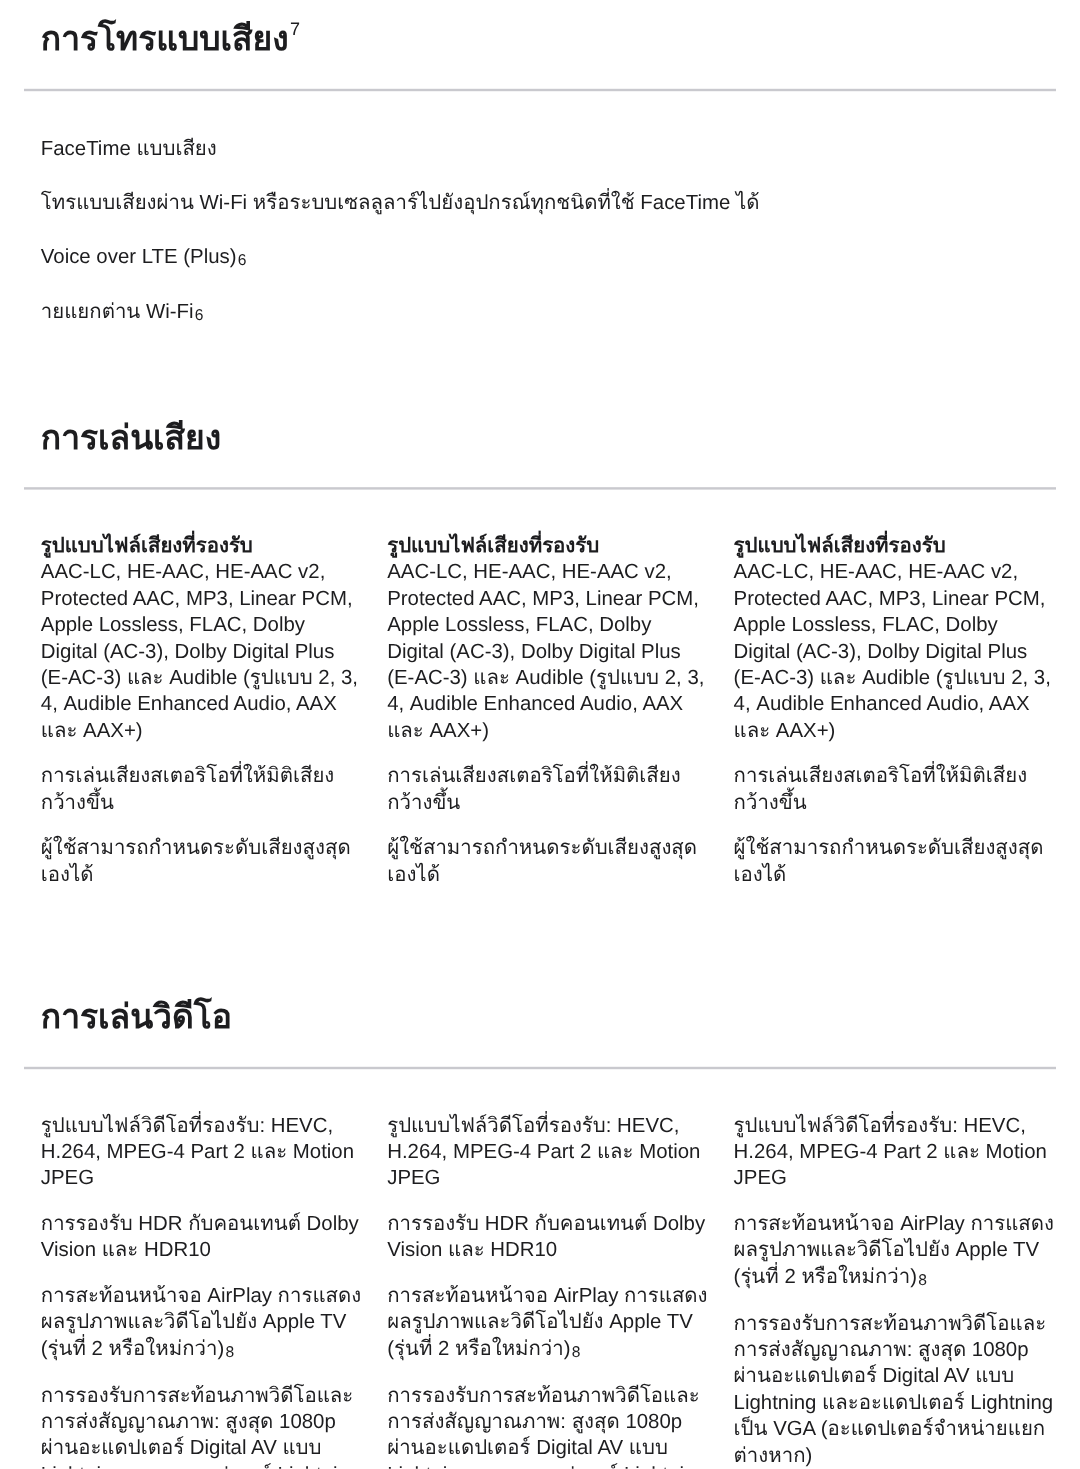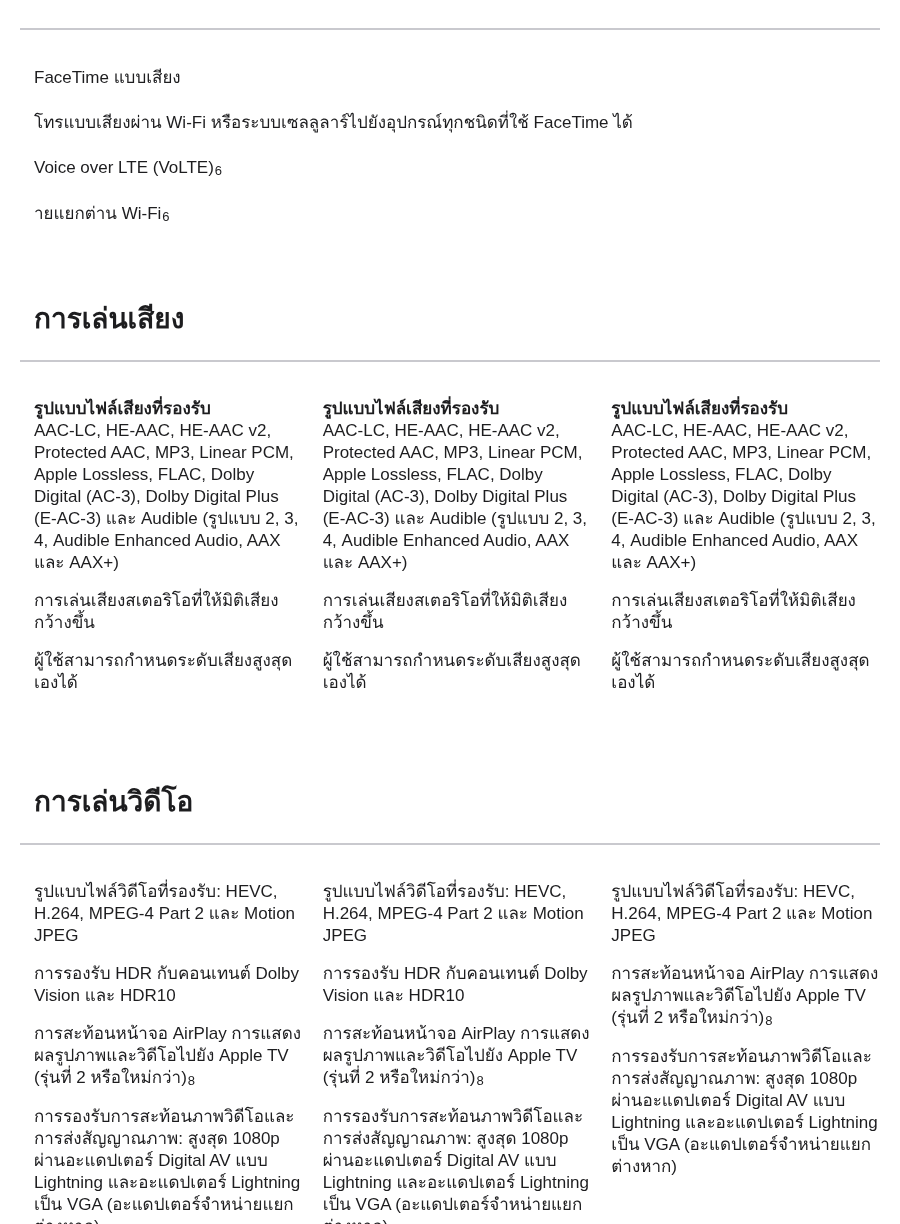--- a/index.html
+++ b/index.html
@@ -69,25 +69,26 @@
     top: 2px;
     margin-left: 1px;
   }
 </style>
 </head>
 <body>
 
 <div class="page">
 
   <section>
+    <h2 class="section-title"><span>การโทรแบบเสียง</span><span class="title-fn">7</span></h2>
     <div class="divider"></div>
     <div class="rows">
       <p class="spec-row"><span>FaceTime แบบเสียง</span></p>
       <p class="spec-row"><span>โทรแบบเสียงผ่าน Wi-Fi หรือระบบเซลลูลาร์ไปยังอุปกรณ์ทุกชนิดที่ใช้ FaceTime ได้</span></p>
-      <p class="spec-row"><span>Voice over LTE (VoLTE)</span><span class="fn">6</span></p>
+      <p class="spec-row"><span>Voice over LTE (Plus)</span><span class="fn">6</span></p>
       <p class="spec-row"><span>ายแยกต่าน Wi-Fi</span><span class="fn">6</span></p>
     </div>
   </section>
 
   <section class="section-spacer">
     <h2 class="section-title"><span>การเล่นเสียง</span></h2>
     <div class="divider"></div>
     <div class="columns">
 
       <div class="col">

